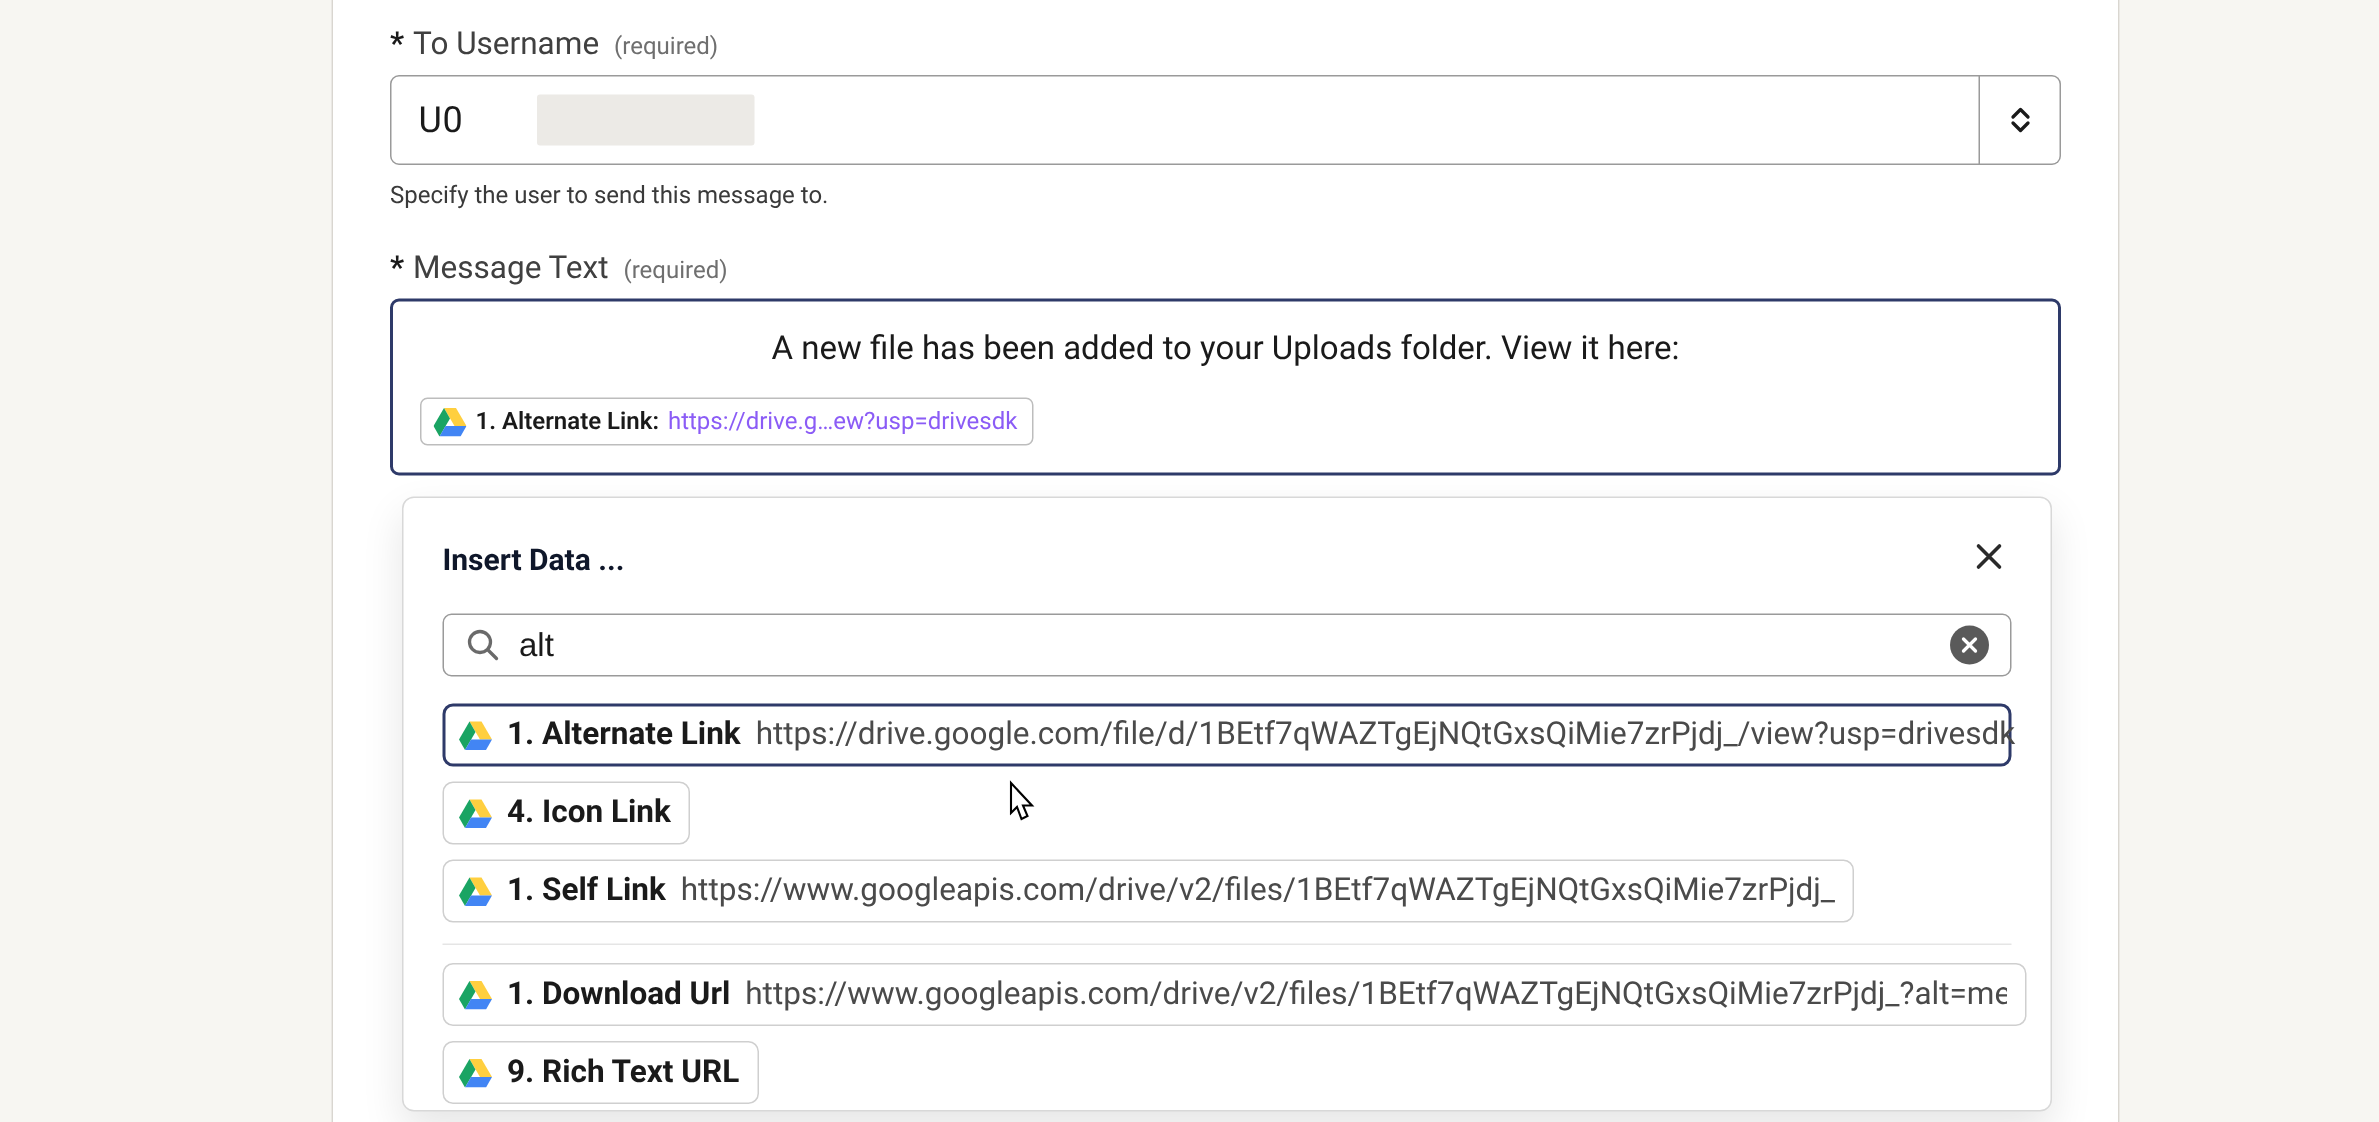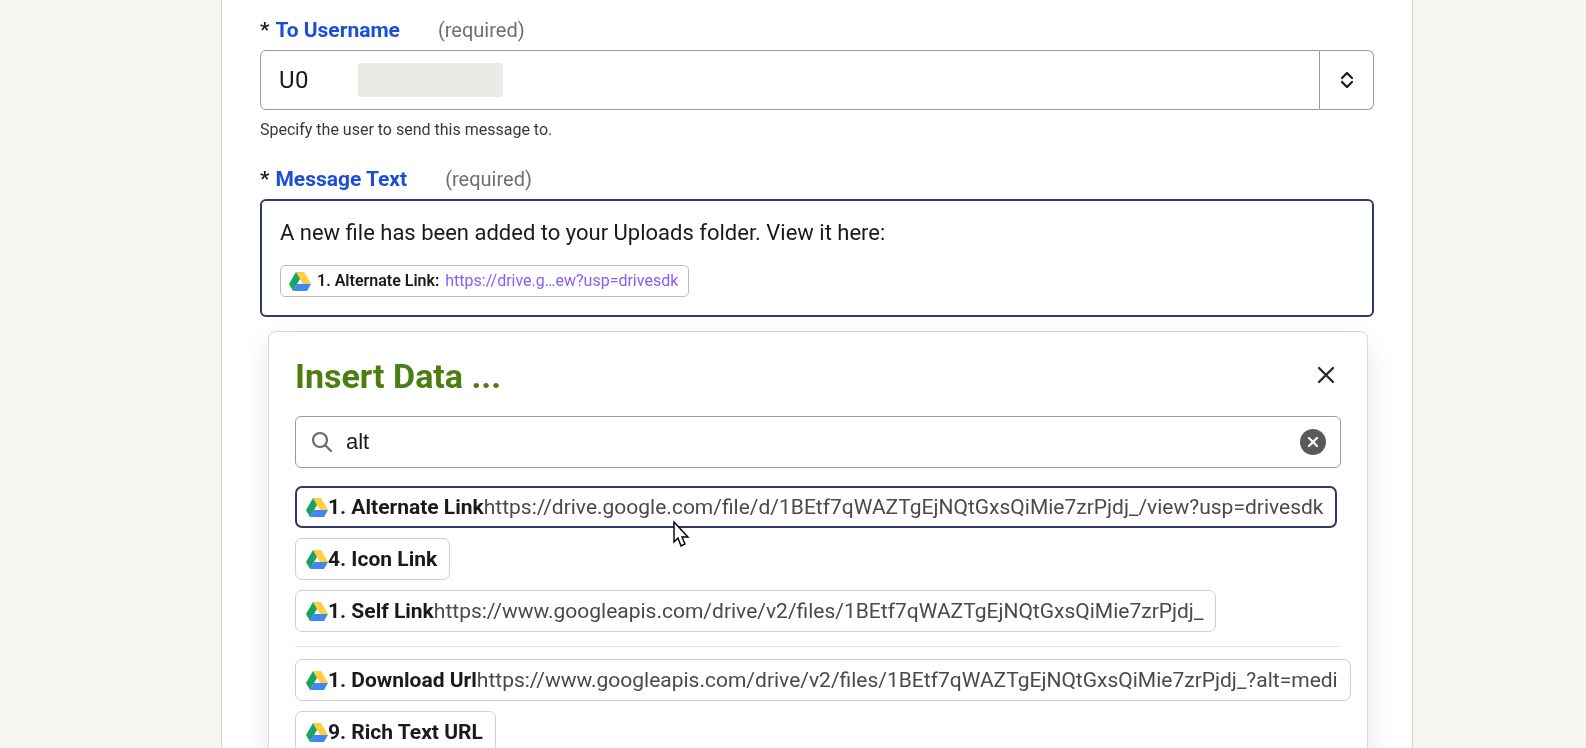--- a/index.html
+++ b/index.html
@@ -29,27 +29,26 @@
     gap: 10px;
     margin-bottom: 8px;
   }
   .field-asterisk {
     font-size: 21px;
     font-weight: 600;
     margin-right: 2px;
   }
   .field-label {
     font-size: 21px;
-    font-weight: 700;
-    color: #1d4ed8;
+    font-weight: 400;
+    color: #404040;
   }
   .field-required {
-    font-size: 20px;
+    font-size: 16px;
     color: #6f6f6f;
-    margin-left: 28px;
   }
 
   .username-row {
     display: flex;
     width: 100%;
     margin-bottom: 10px;
   }
   .username-input-wrap {
     flex: 1 1 auto;
     display: flex;
@@ -102,20 +101,21 @@
     border: 2px solid #2e3a69;
     border-radius: 6px;
     padding: 16px 18px 18px 18px;
     background: #fff;
   }
   .message-text {
     font-size: 22px;
     color: #1a1a1a;
     margin-bottom: 16px;
     line-height: 1.45;
+    text-align: center;
   }
 
   .chip {
     display: inline-flex;
     align-items: center;
     background: #fff;
     border: 1px solid #bdbdbd;
     border-radius: 5px;
     padding: 5px 10px 5px 8px;
     gap: 6px;
@@ -143,36 +143,36 @@
     box-shadow: 0 12px 28px rgba(0,0,0,0.10);
     padding: 24px 26px 0 26px;
   }
   .popover-head {
     display: flex;
     align-items: center;
     justify-content: space-between;
     margin-bottom: 20px;
   }
   .popover-title {
-    font-size: 34px;
+    font-size: 20px;
     font-weight: 700;
-    color: #4d7c0f;
+    color: #0f172a;
   }
   .close-btn {
     background: none;
     border: none;
     cursor: pointer;
     padding: 4px;
     color: #2a2a2a;
   }
 
   .search-row {
     display: flex;
     align-items: center;
-    height: 52px;
+    height: 42px;
     border: 1px solid #9a9a9a;
     border-radius: 6px;
     padding: 0 14px;
     gap: 12px;
     margin-bottom: 18px;
     background: #fff;
   }
   .search-row input {
     flex: 1 1 auto;
     border: none;
@@ -202,20 +202,21 @@
   }
   .result-pill {
     display: inline-flex;
     align-items: center;
     align-self: flex-start;
     max-width: 100%;
     background: #fff;
     border: 1px solid #cfcfcf;
     border-radius: 7px;
     padding: 8px 12px 8px 10px;
+    gap: 10px;
     font-size: 21px;
     white-space: nowrap;
     cursor: pointer;
   }
   .result-pill.selected {
     border: 2px solid #2e3a69;
     padding: 7px 11px 7px 9px;
   }
   .result-pill .r-label { font-weight: 700; color: #1a1a1a; }
   .result-pill .r-value { color: #4a4a4a; }

